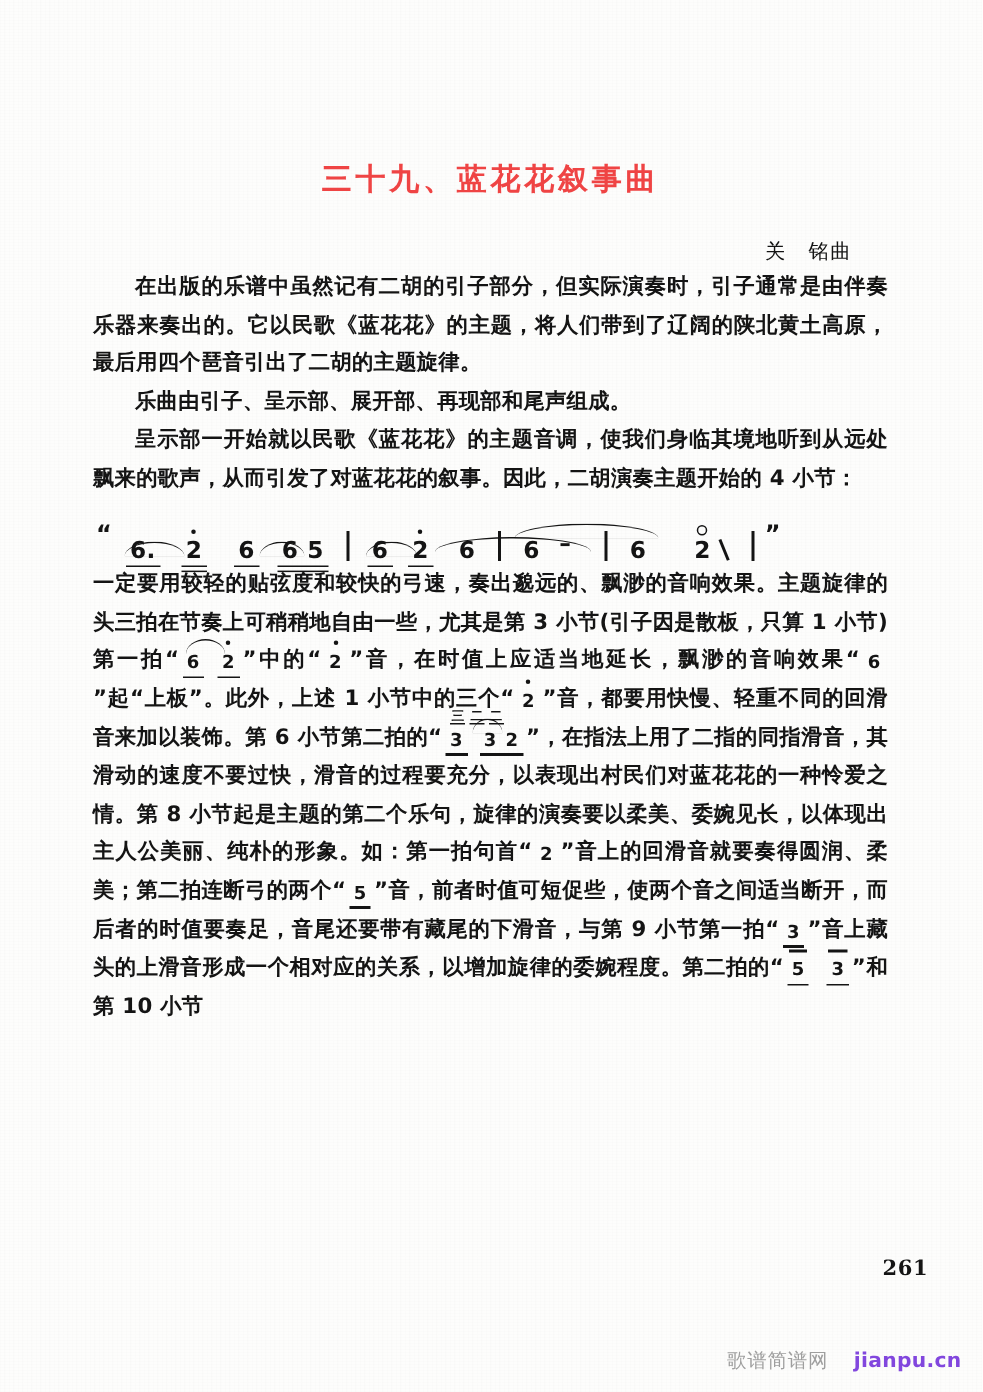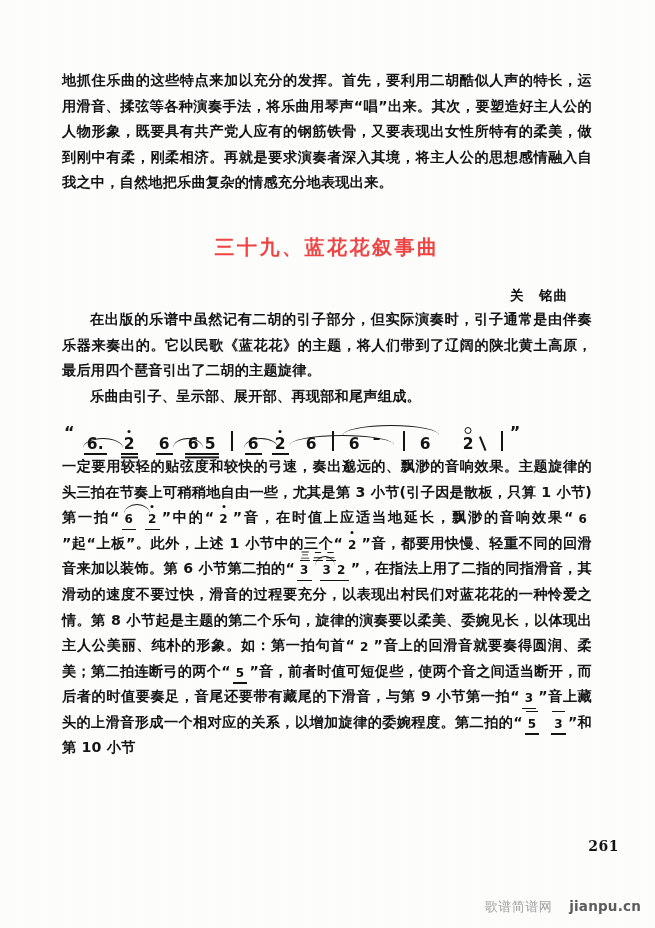--- a/index.html
+++ b/index.html
@@ -56,21 +56,21 @@
     font-size: 20px;
     font-weight: 700;
     letter-spacing: 2.5px;
     margin-top: 38px;
     margin-bottom: 8px;
     color: #ef4444;
   }
   .byline {
     text-align: right;
     font-size: 13.5px;
-    font-weight: 700;
+    font-weight: 400;
     letter-spacing: 1px;
     margin-top: 26px;
     margin-bottom: 2px;
     padding-right: 24px;
     color: #141414;
   }
 
   
   .notation-line {
     display: flex;
@@ -263,44 +263,44 @@
   .wm-cn {
     font-family: "DejaVu Sans", sans-serif;
     font-size: 13px;
     color: #8f8f8f;
     letter-spacing: 0.5px;
   }
   .wm-en {
     font-family: "DejaVu Sans", sans-serif;
     font-size: 13.5px;
     font-weight: 700;
-    color: #404040;
+    color: #6d28d9;
     letter-spacing: 0.2px;
     text-align: center;
   }
 </style>
 </head>
 <body>
 
 <div class="page">
   <div class="grain"></div>
 
   <div class="content">
 
-    <p class="body-text">地抓住乐曲的这些特点来加以充分的发挥。首先，要利用二胡酷似人声的特长，运用滑音、揉弦等各种演奏手法，将乐曲用琴声“唱”出来。其次，要塑造好主人公的人物形象，既要具有共产党人应有的钢筋铁骨，又要表现出女性所特有的柔美，做到刚中有柔，刚柔相济。再就是要求演奏者深入其境，将主人公的思想感情融入自我之中，自然地把乐曲复杂的情感充分地表现出来。</p>
 
     <h1 class="title">三十九、蓝花花叙事曲</h1>
 
     <p class="byline">关　铭曲</p>
 
 
     <p class="body-text indent">在出版的乐谱中虽然记有二胡的引子部分，但实际演奏时，引子通常是由伴奏乐器来奏出的。它以民歌《蓝花花》的主题，将人们带到了辽阔的陕北黄土高原，最后用四个琶音引出了二胡的主题旋律。</p>
 
     <p class="body-text indent">乐曲由引子、呈示部、展开部、再现部和尾声组成。</p>
 
+    <p class="body-text indent">呈示部一开始就以民歌《蓝花花》的主题音调，使我们身临其境地听到从远处飘来的歌声，从而引发了对蓝花花的叙事。因此，二胡演奏主题开始的 4 小节：</p>
 
     <div class="body-text">
       <span class="notation-line">
         <span class="jp-quote">“</span>
 
         <span class="staff">
 
           <span class="measure">
             <span class="slur" style="left:6px; top:2px; width:40px;"></span>
             <span class="note u1">6<span class="dotpt">.</span></span>

